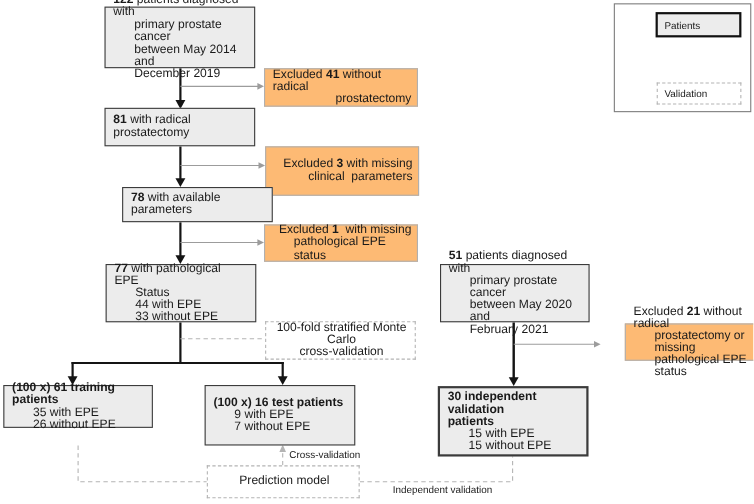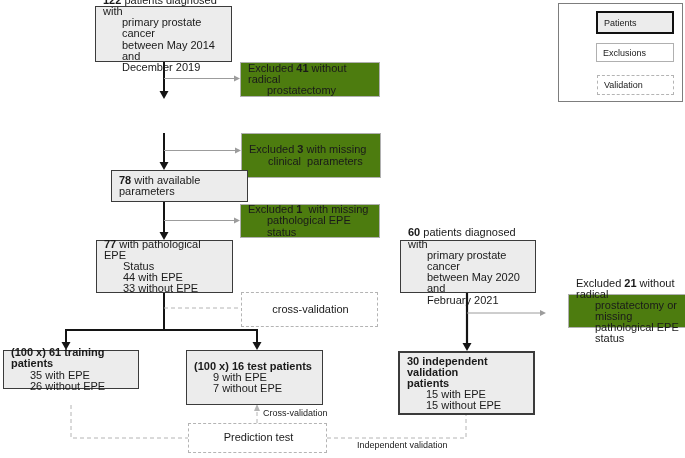--- a/index.html
+++ b/index.html
@@ -17,21 +17,21 @@
   }
   svg.wires{position:absolute;left:0;top:0;width:685px;height:458px;pointer-events:none;}
   .box{
     position:absolute;box-sizing:border-box;
     display:flex;flex-direction:column;justify-content:center;
     padding:2px 5px 2px 7px;
     font-size:11px;line-height:11.2px;color:var(--ink);
   }
   .patient{background:var(--patient-fill);border:1.5px solid var(--patient-border);}
   .patient.thick{border-width:2px;}
-  .excl{background:#4d7c0f;border:1px solid var(--exclusion-border);}
+  .excl{background:#fdba74;border:1px solid var(--exclusion-border);align-items:flex-end;}
   .dashedbox{background:#ffffff;border:1px dashed var(--dashed-border);}
   .line{white-space:pre-wrap;}
   .indent{margin-left:19px;}
   .center{text-align:center;}
   b{font-weight:bold;}
   .flabel{position:absolute;font-size:9px;line-height:10px;color:var(--ink);white-space:nowrap;}
   .legend{
     position:absolute;left:558px;top:3px;width:125px;height:99px;
     box-sizing:border-box;border:1.5px solid #7d7d7d;background:#ffffff;
   }
@@ -103,20 +103,23 @@
     <div class="line indent">primary prostate cancer</div>
     <div class="line indent">between May 2014 and</div>
     <div class="line indent">December 2019</div>
   </div>
 
   <div class="box excl" style="left:240px;top:62px;width:140px;height:35px">
     <div class="line"><span>Excluded </span><b>41</b><span> without radical</span></div>
     <div class="line indent">prostatectomy</div>
   </div>
 
+  <div class="box patient" style="left:95px;top:98px;width:137px;height:35px">
+    <div class="line"><b>81</b><span> with radical prostatectomy</span></div>
+  </div>
 
   <div class="box excl" style="left:241px;top:133px;width:140px;height:45px">
     <div class="line"><span>Excluded </span><b>3</b><span> with missing</span></div>
     <div class="line indent">clinical  parameters</div>
   </div>
 
   <div class="box patient" style="left:111px;top:170px;width:137px;height:32px">
     <div class="line"><b>78</b><span> with available parameters</span></div>
   </div>
 
@@ -126,67 +129,65 @@
   </div>
 
   <div class="box patient" style="left:96px;top:240px;width:137px;height:53px">
     <div class="line"><b>77</b><span> with pathological  EPE</span></div>
     <div class="line indent">Status</div>
     <div class="line indent">44 with EPE</div>
     <div class="line indent">33 without EPE</div>
   </div>
 
   <div class="box dashedbox center" style="left:241px;top:292px;width:137px;height:35px">
+    <div class="line">100-fold stratified Monte Carlo</div>
     <div class="line">cross-validation</div>
   </div>
 
   <div class="box patient" style="left:3px;top:350px;width:136px;height:39px">
     <div class="line"><b>(100 x) 61 training patients</b></div>
     <div class="line indent">35 with EPE</div>
     <div class="line indent">26 without EPE</div>
   </div>
 
   <div class="box patient" style="left:186px;top:350px;width:137px;height:55px">
     <div class="line"><b>(100 x) 16 test patients</b></div>
     <div class="line indent">9 with EPE</div>
     <div class="line indent">7 without EPE</div>
   </div>
 
   <div class="box patient" style="left:400px;top:240px;width:136px;height:53px">
-    <div class="line"><b>60</b><span> patients diagnosed with</span></div>
+    <div class="line"><b>51</b><span> patients diagnosed with</span></div>
     <div class="line indent">primary prostate cancer</div>
     <div class="line indent">between May 2020 and</div>
     <div class="line indent">February 2021</div>
   </div>
 
   <div class="box excl" style="left:568px;top:294px;width:138px;height:34px;line-height:11px">
     <div class="line"><span>Excluded </span><b>21</b><span> without radical</span></div>
     <div class="line indent">prostatectomy or missing</div>
     <div class="line indent">pathological EPE status</div>
   </div>
 
   <div class="box patient thick" style="left:398px;top:351px;width:137px;height:64px;line-height:11px">
     <div class="line"><b>30 independent validation</b></div>
     <div class="line"><b>patients</b></div>
     <div class="line indent">15 with EPE</div>
     <div class="line indent">15 without EPE</div>
   </div>
 
   <div class="box dashedbox center" style="left:188px;top:423px;width:139px;height:30px">
-    <div class="line">Prediction test</div>
+    <div class="line">Prediction model</div>
   </div>
 
   <div class="flabel" style="left:263px;top:408px">Cross-validation</div>
   <div class="flabel" style="left:357px;top:440px">Independent validation</div>
 
   <div class="legend">
     <div class="legend-box patients" style="left:37px;top:7px;width:78px;height:23px">
       <span>Patients</span>
     </div>
-    <div class="legend-box exclusions" style="left:37px;top:39px;width:78px;height:19px">
-      <span>Exclusions</span>
-    </div>
     <div class="legend-box validation" style="left:38px;top:71px;width:77px;height:20px">
       <span>Validation</span>
     </div>
   </div>
 
 </div>
 
 </body></html>

